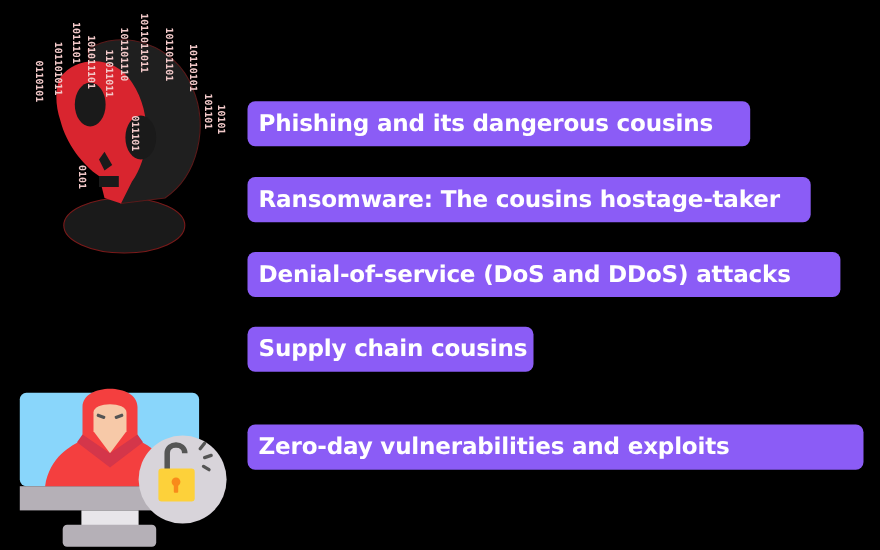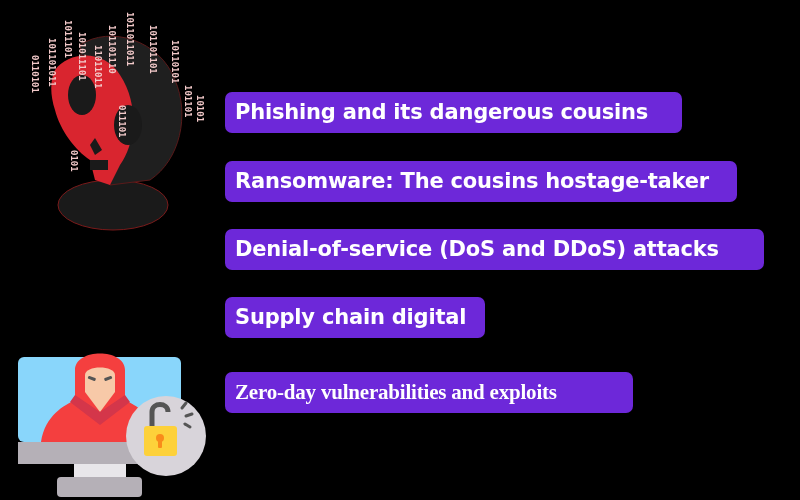--- a/index.html
+++ b/index.html
@@ -3,21 +3,21 @@
   <meta charset="utf-8">
   <style>
     html, body { margin: 0; padding: 0; }
     body {
       width: 800px; height: 500px; background: #000000;
       position: relative; overflow: hidden;
       font-family: "DejaVu Sans", sans-serif;
     }
     .pill {
       position: absolute; left: 225px; height: 41px;
-      background: #6d28d9; border-radius: 7px;
+      background: #8b5cf6; border-radius: 7px;
       color: #ffffff; font-weight: bold; font-size: 21px;
       line-height: 41px; padding: 0 10px; box-sizing: border-box;
       white-space: nowrap; letter-spacing: -0.2px;
     }
     .skull { position: absolute; left: 0; top: 0; width: 230px; height: 240px; }
     .hacker { position: absolute; left: 0; top: 320px; width: 230px; height: 180px; }
   </style>
 </head>
 <body>
 
@@ -62,14 +62,14 @@
   <line x1="186" y1="96" x2="192" y2="94" stroke="#555" stroke-width="3" stroke-linecap="round"></line>
   <line x1="185" y1="104" x2="190" y2="107" stroke="#555" stroke-width="3" stroke-linecap="round"></line>
   <rect x="144" y="106" width="33" height="30" rx="3" fill="#fdd13a"></rect>
   <circle cx="160" cy="118" r="4" fill="#f98b1a"></circle>
   <rect x="158" y="118" width="4" height="10" rx="1" fill="#f98b1a"></rect>
 </svg>
 
 <div class="pill" style="top:92px;width:457px;">Phishing and its dangerous cousins</div>
 <div class="pill" style="top:161px;width:512px;">Ransomware: The cousins hostage-taker</div>
 <div class="pill" style="top:229px;width:539px;">Denial-of-service (DoS and DDoS) attacks</div>
-<div class="pill" style="top:297px;width:260px;">Supply chain digital</div>
-<div class="pill" style="top:372px;width:408px;font-family:Liberation Serif, serif;">Zero-day vulnerabilities and exploits</div>
+<div class="pill" style="top:297px;width:260px;">Supply chain cousins</div>
+<div class="pill" style="top:386px;width:560px;">Zero-day vulnerabilities and exploits</div>
 
 </body></html>

